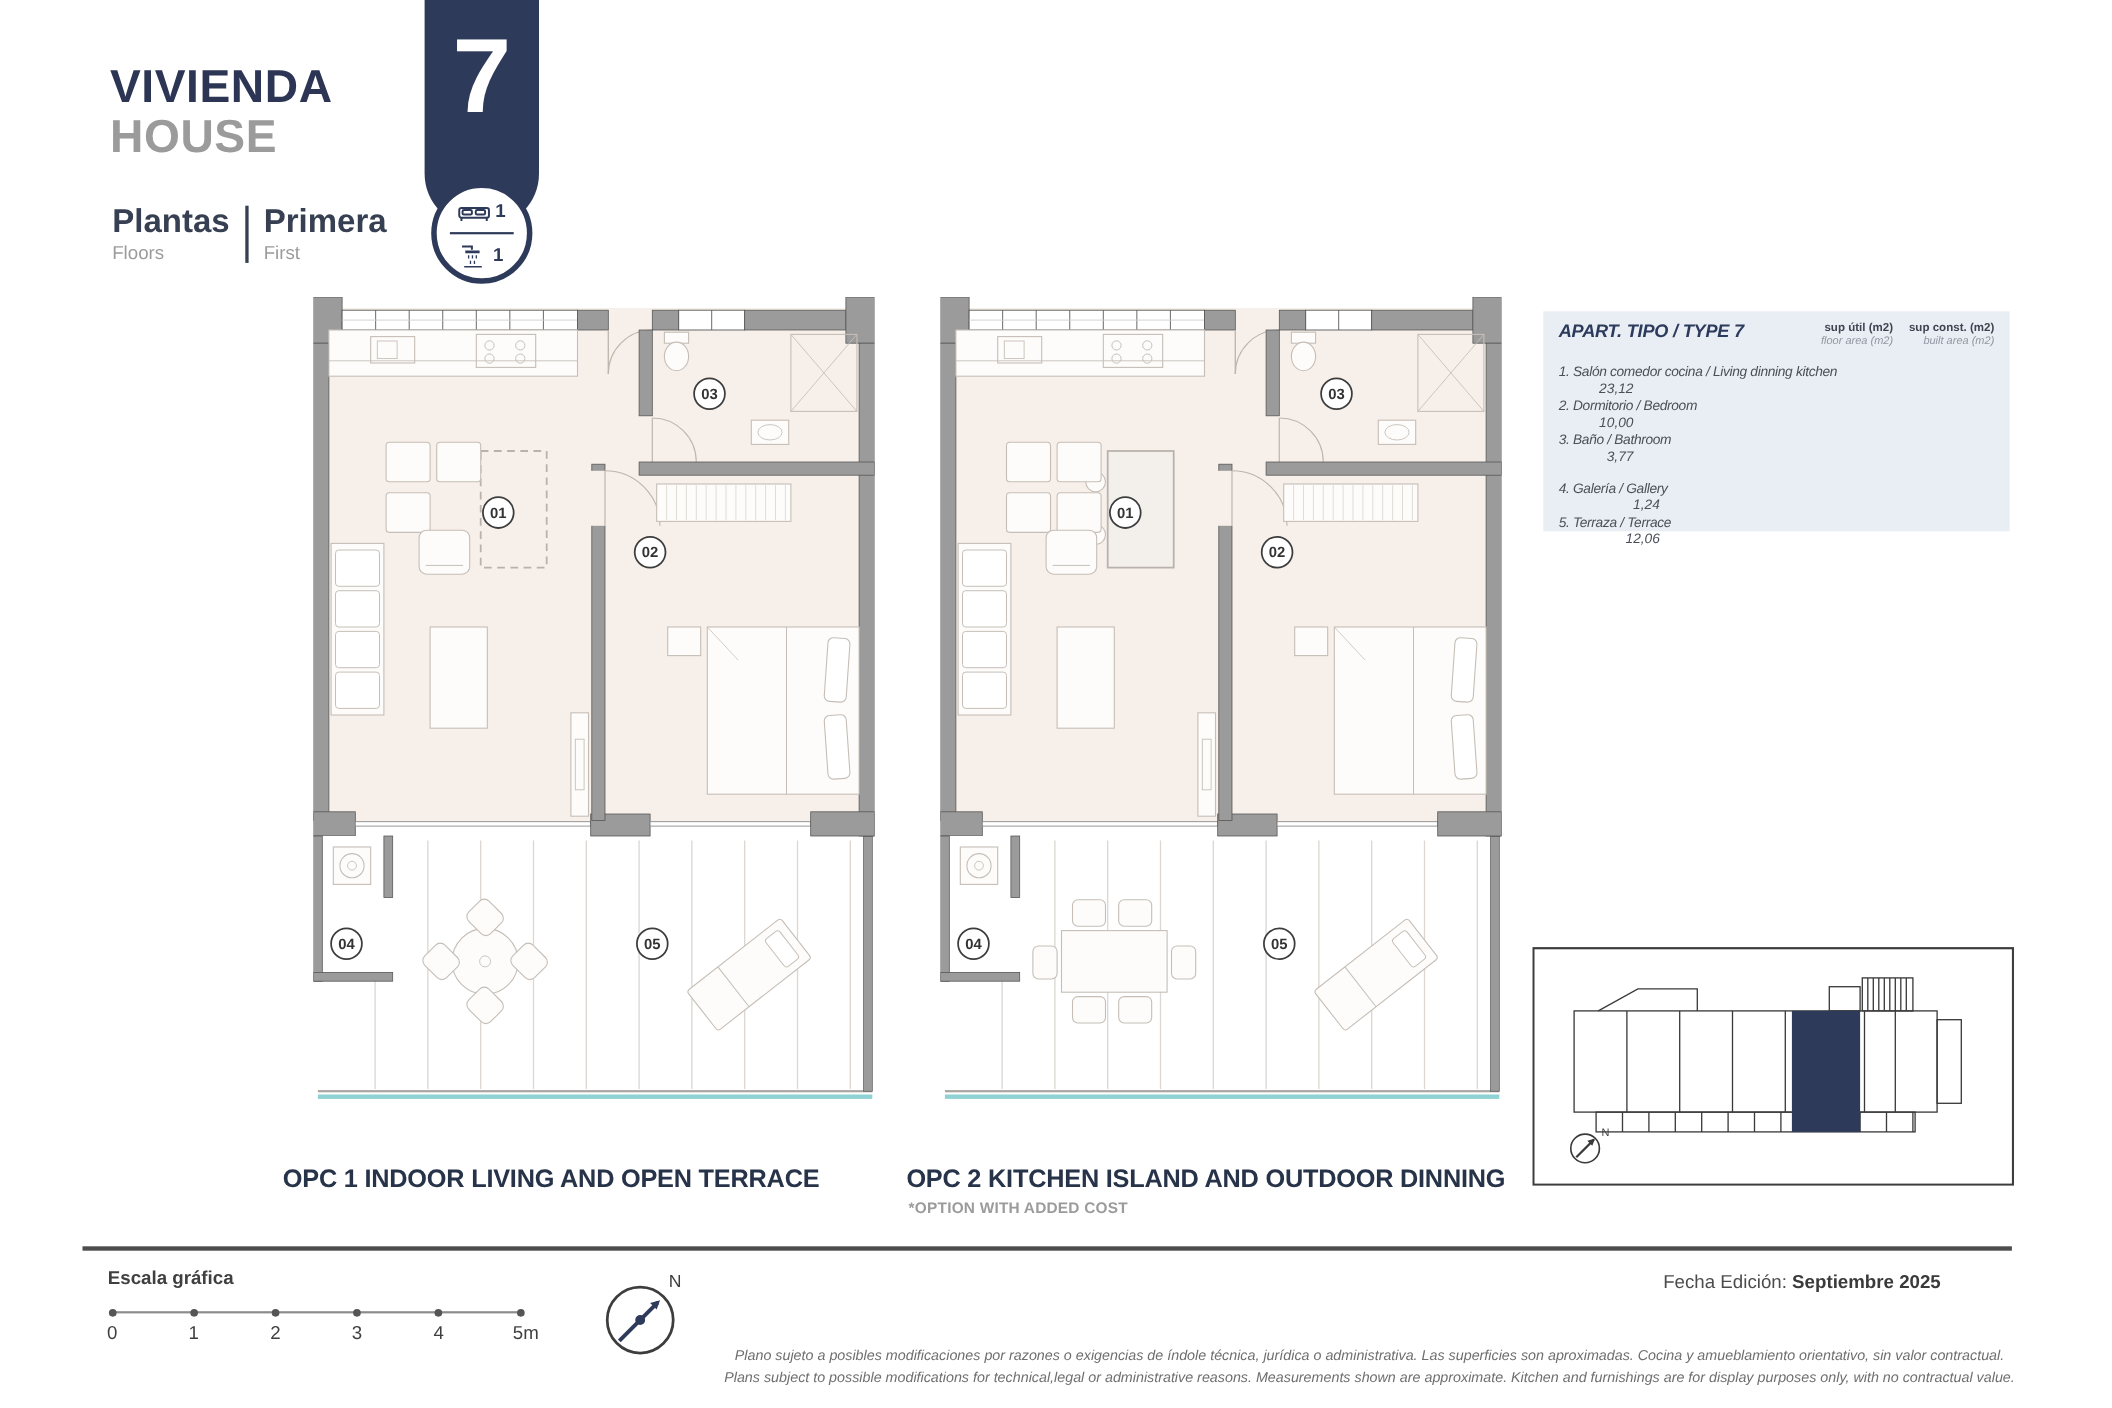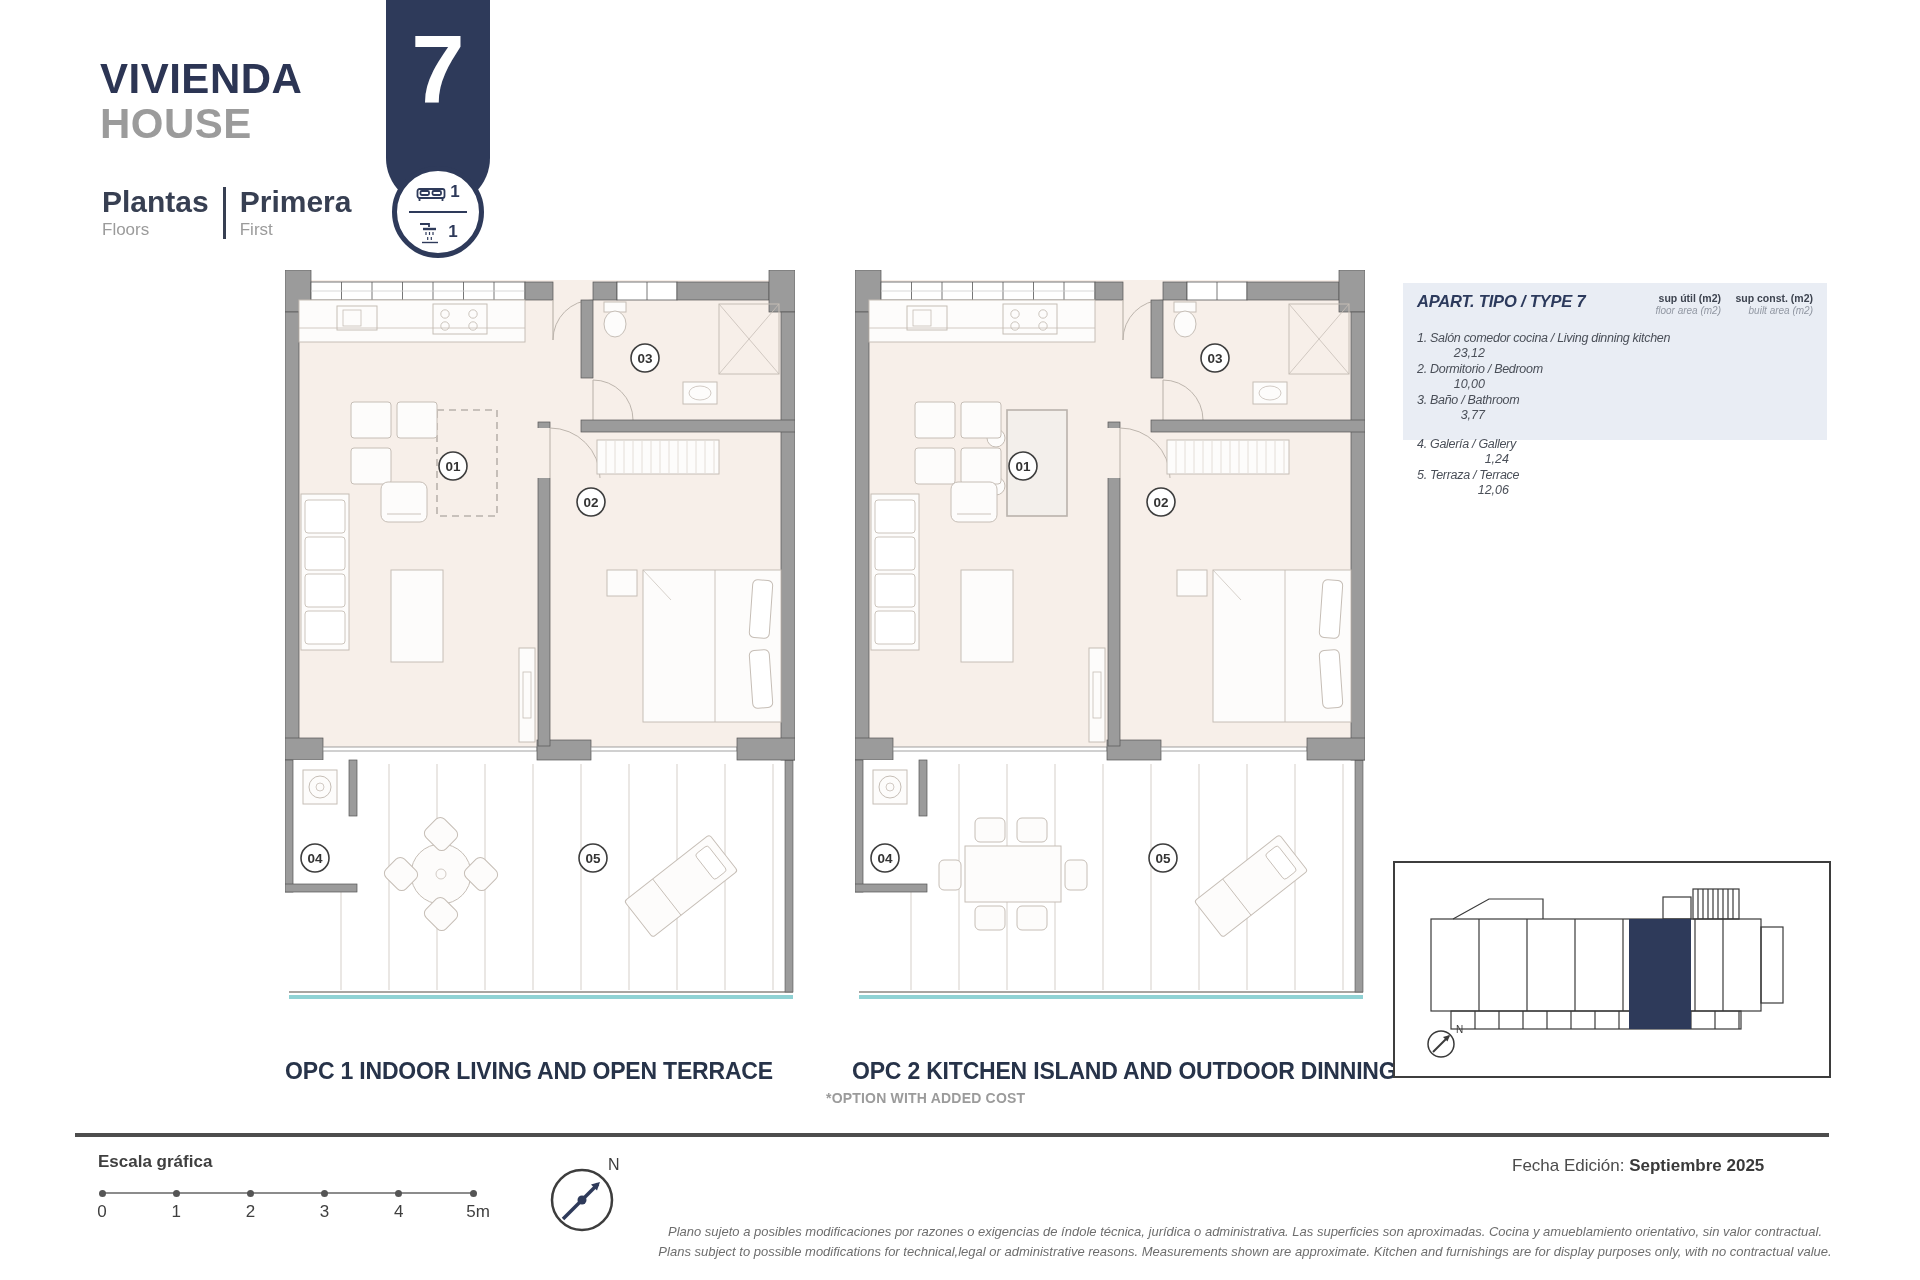--- a/index.html
+++ b/index.html
@@ -25,40 +25,40 @@
         display:flex;flex-direction:column;align-items:center;justify-content:center;}
   .b-row{display:flex;align-items:center;gap:4px;height:38px;}
   .b-count{font-size:17px;font-weight:700;color:#2e3a5a;}
   .b-sep{width:58px;height:2px;background:#2e3a5a;}
 
   
   .plan{width:510px;height:735px;}
   #plan1{left:285px;top:270px;} #plan2{left:855px;top:270px;}
 
   
-  .atable{left:1403px;top:283px;width:424px;height:157px;background:#e9edf4;box-sizing:border-box;
+  .atable{left:1403px;top:283px;width:424px;height:200px;background:#e9edf4;box-sizing:border-box;
           padding:9px 14px 10px 14px;color:#3e4450;}
   .at-head{display:flex;}
   .at-title{flex:1;font-size:16.5px;font-weight:700;font-style:italic;color:#2c3a5c;letter-spacing:-.2px;}
   .at-colh{width:68px;text-align:right;line-height:1.2;}
   .at-colh2{width:92px;text-align:right;line-height:1.2;}
   .at-cl{font-size:10.5px;font-weight:600;color:#3e4450;white-space:nowrap;}
   .at-cs{font-size:10px;font-style:italic;color:#9298a3;white-space:nowrap;}
   .at-rows{margin-top:14px;}
   .at-row{display:flex;font-size:12.5px;font-style:italic;color:#4a4f58;line-height:15.5px;white-space:nowrap;flex-direction:column;}
   .at-row .lbl{flex:1;letter-spacing:-.3px;overflow:visible;}
   .at-row .v1{width:68px;text-align:right;}
   .at-row .v2{width:92px;text-align:right;}
   .at-gap{height:13px;}
   .at-total{position:absolute;left:14px;right:14px;bottom:12px;display:flex;align-items:flex-end;}
   .at-tlbl{flex:1;font-size:10px;font-weight:700;font-style:italic;line-height:1.35;color:#3e4450;}
   .at-tval{font-size:14px;font-weight:700;font-style:italic;color:#3e4450;}
 
   
-  .cap{font-size:23px;font-weight:700;color:#273349;letter-spacing:-.2px;white-space:nowrap;margin-left:28px;}
+  .cap{font-size:23px;font-weight:700;color:#273349;letter-spacing:-.2px;white-space:nowrap;}
   .cap1{left:255px;top:1058px;width:492px;text-align:center;}
   .cap2{left:824px;top:1058px;}
   .cap-note{left:826px;top:1090px;font-size:14px;font-weight:700;color:#9b9b9b;letter-spacing:.2px;}
 
   
   .keyplan{left:1393px;top:861px;}
 
   
   .divider{left:75px;top:1133px;width:1754px;height:4px;background:#4d4d4d;}
   .escala{left:98px;top:1152px;font-size:17px;font-weight:700;color:#3f3f3f;}

